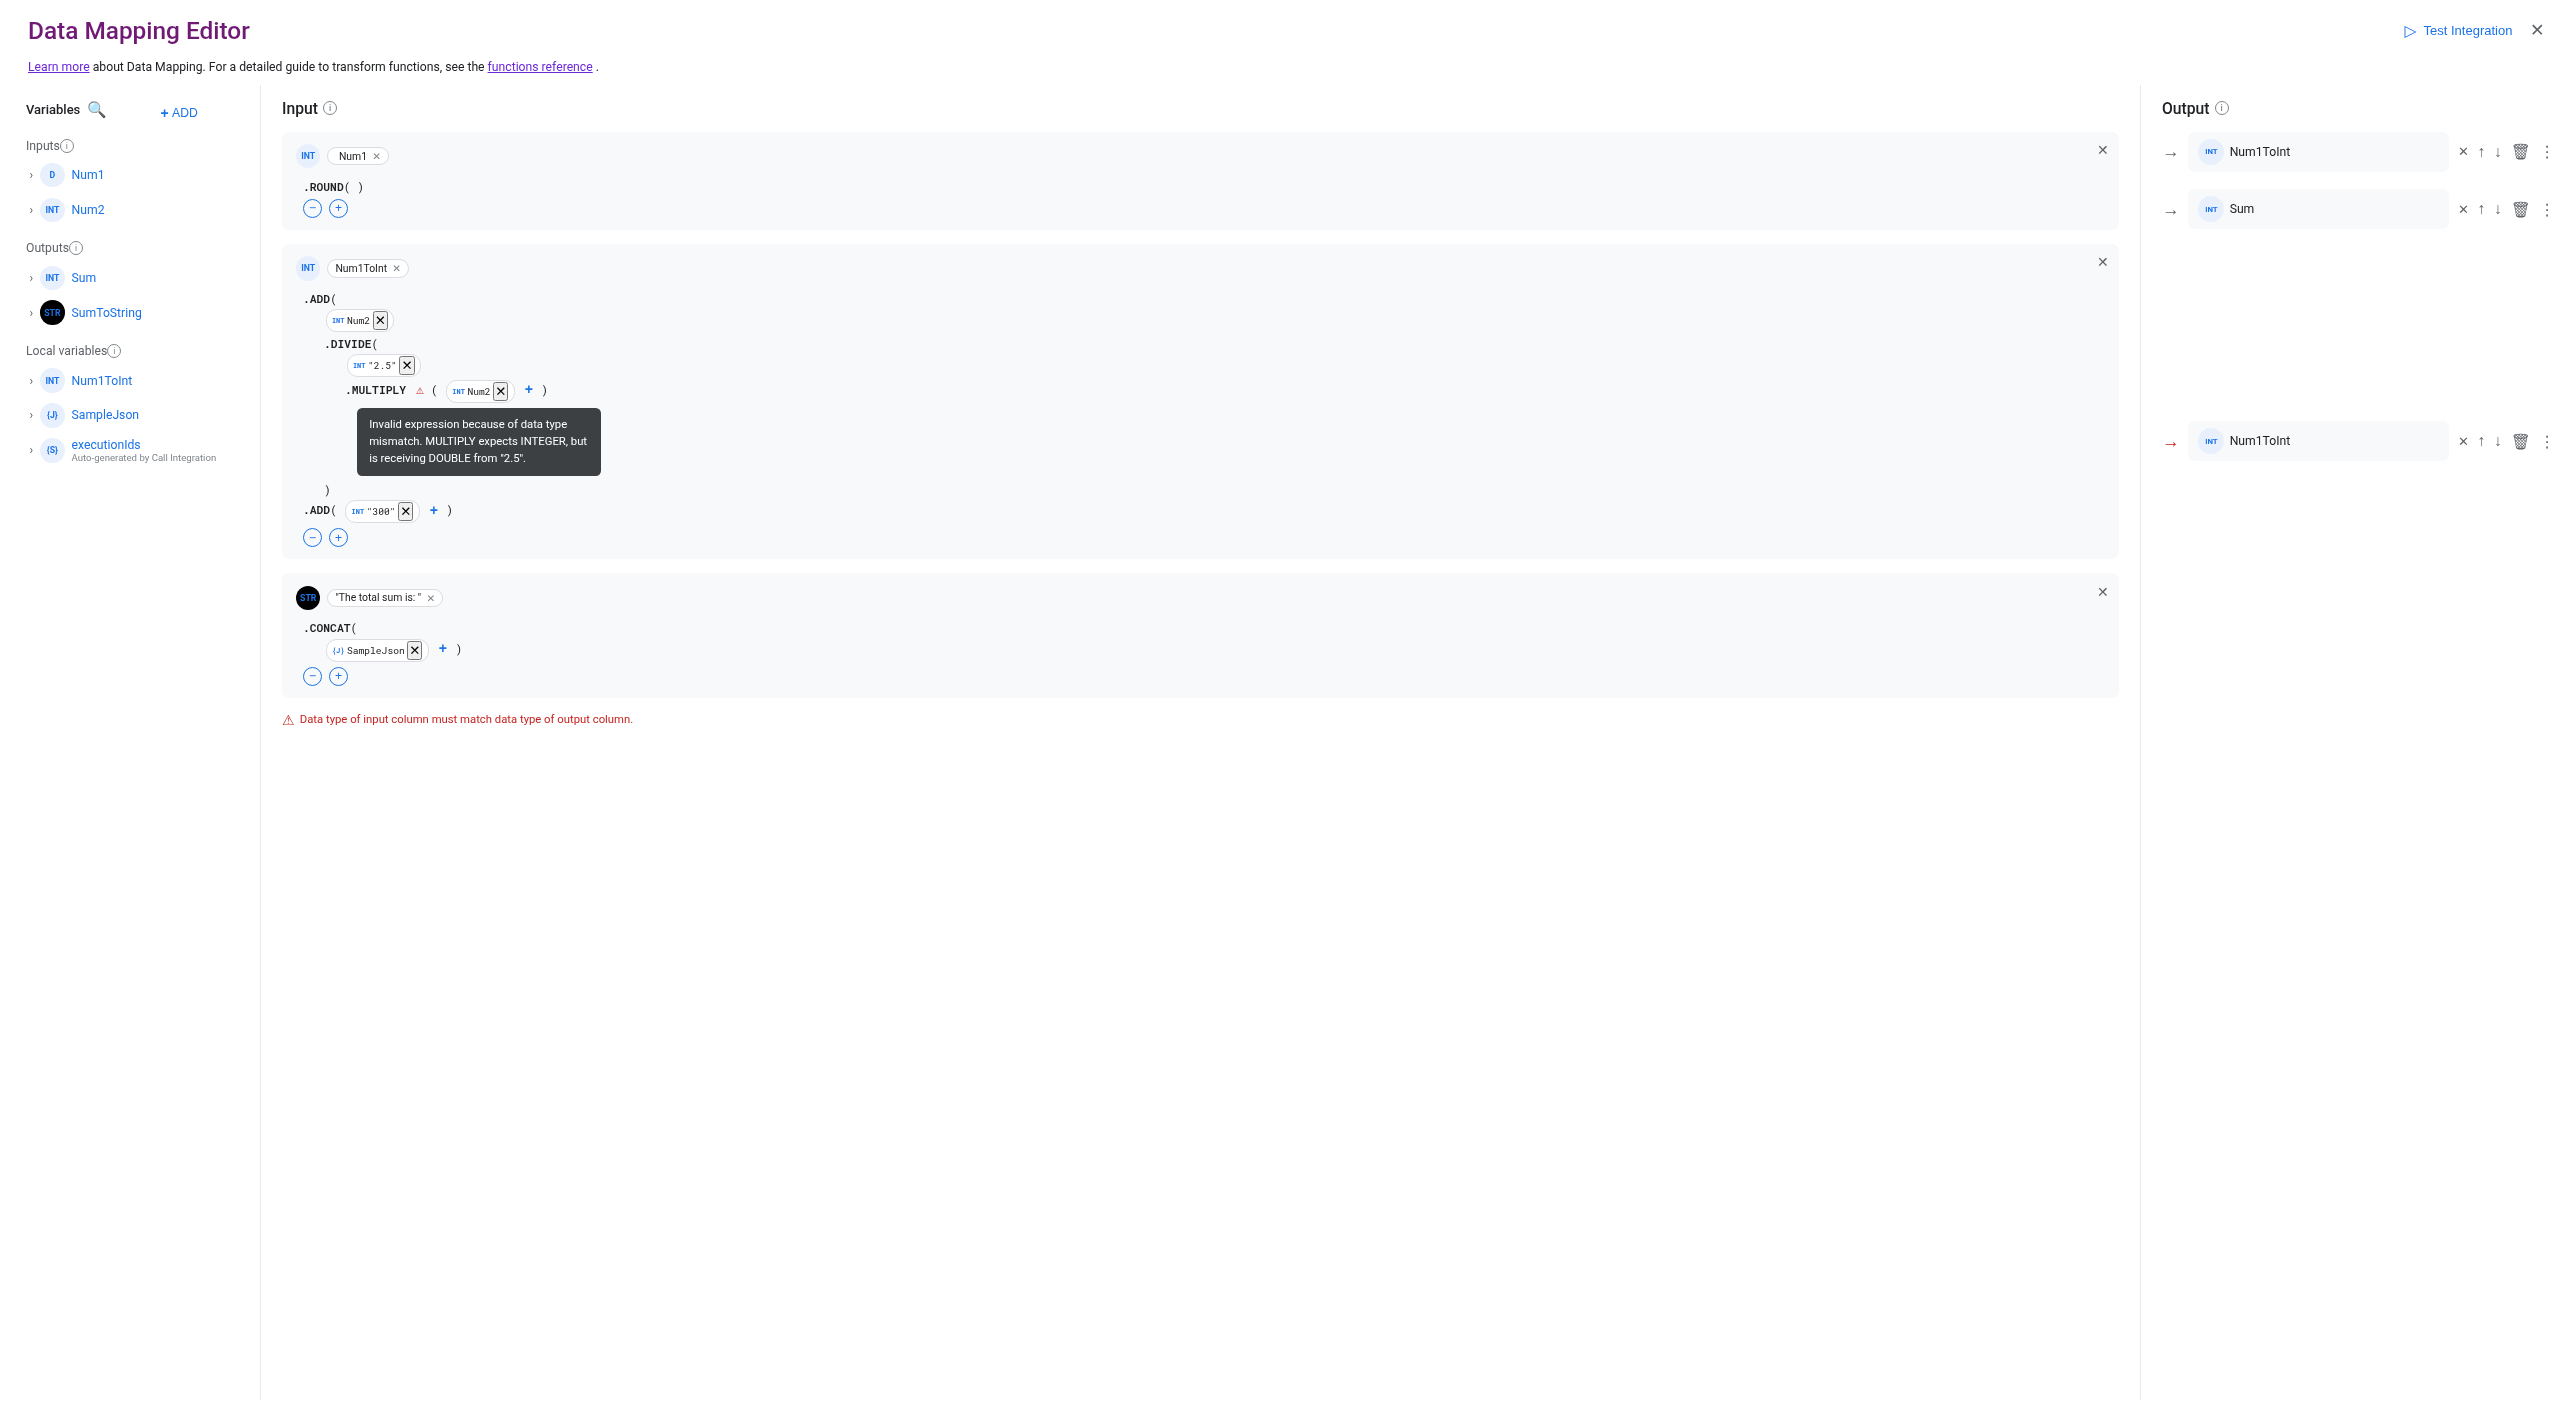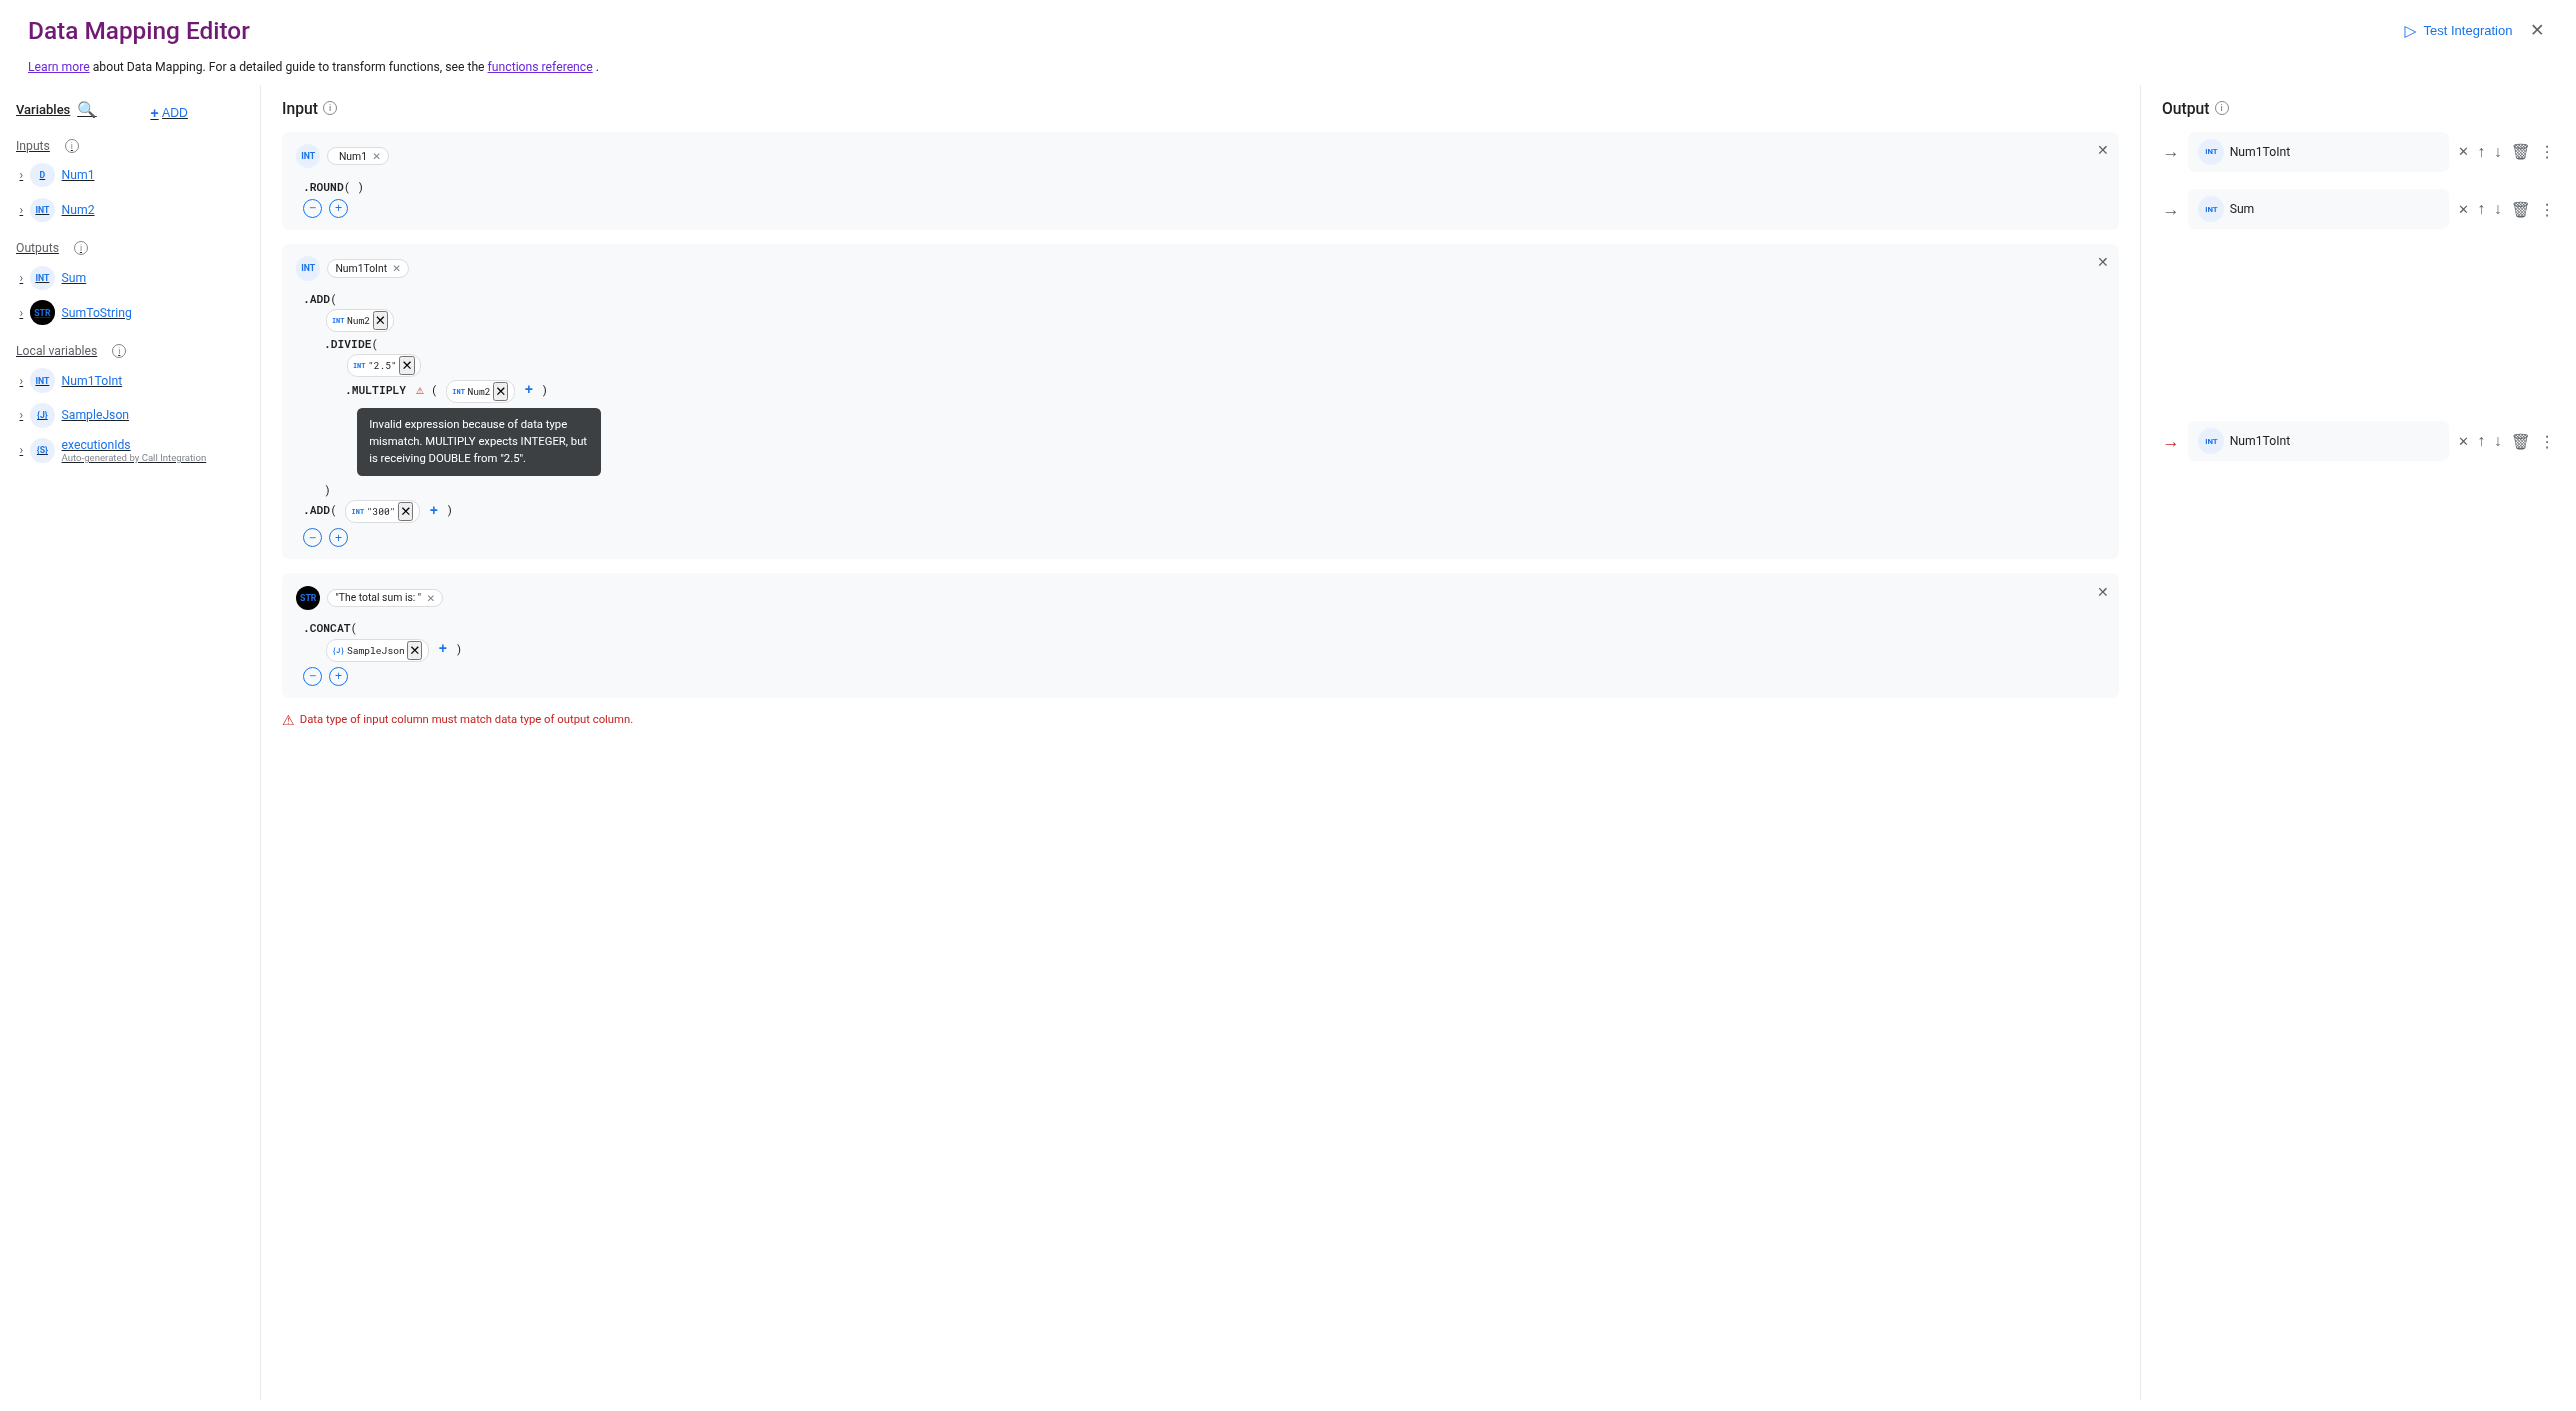--- a/index.html
+++ b/index.html
@@ -68,24 +68,23 @@
     .main-layout {
       display: flex;
       height: calc(1411px - 96px);
       overflow: hidden;
     }
 
     
     .sidebar {
       width: 261px;
       min-width: 261px;
-      padding: 14px 16px;
+      padding: 14px 26px;
       border-right: 0.9px solid #e8eaed;
       overflow-y: auto;
-      text-decoration: underline;
     }
 
     .sidebar-section-header {
       display: flex;
       align-items: center;
       gap: 5.2px;
       font-size: 13px;
       font-weight: 500;
       color: #202124;
       margin-bottom: 7px;
@@ -115,21 +114,21 @@
 
     .sidebar-top {
       display: flex;
       align-items: center;
       margin-bottom: 10.4px;
     }
 
     .var-section-label {
       display: flex;
       align-items: center;
-      gap: 15px;
+      gap: 0;
       font-size: 12.2px;
       color: #5f6368;
       margin-bottom: 5.2px;
       margin-top: 10.4px;
     }
 
     .var-item {
       display: flex;
       align-items: center;
       gap: 7px;

